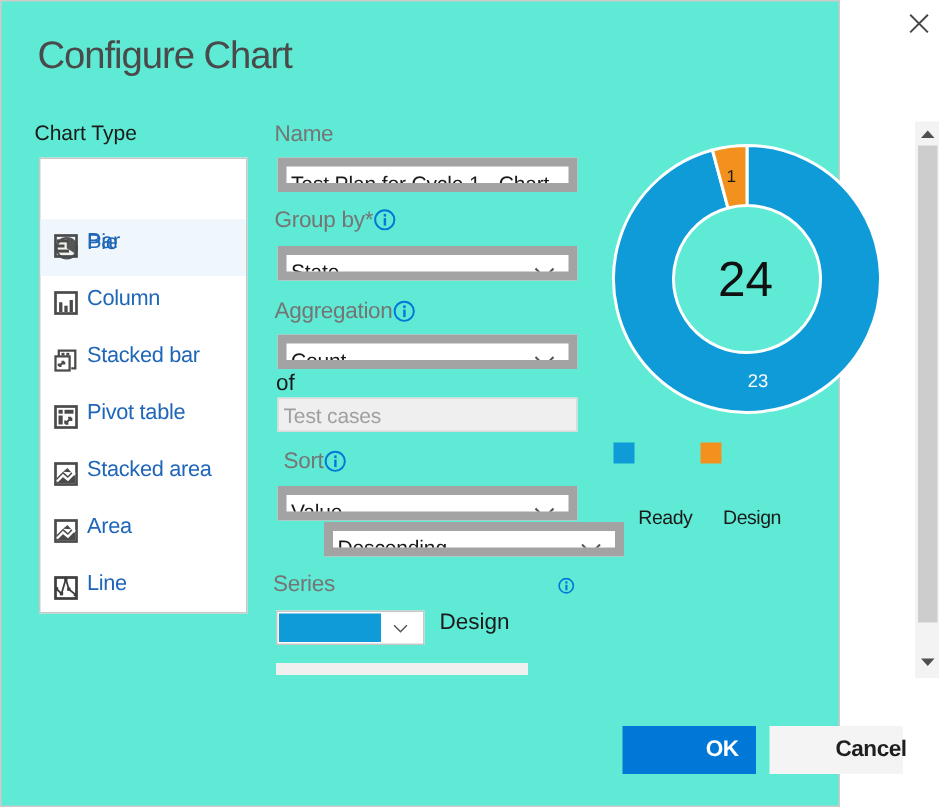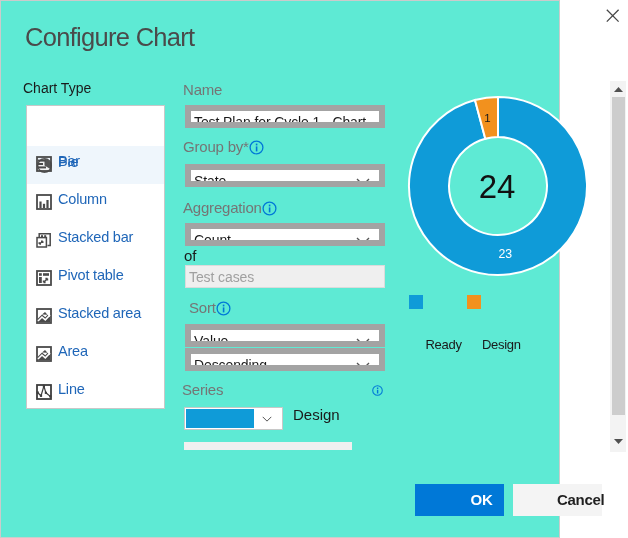--- a/index.html
+++ b/index.html
@@ -150,21 +150,21 @@
   <div class="abs flabel" style="left:188px; top:298px;">Sort<svg width="15" height="15" viewBox="0 0 15 15" style="vertical-align:-3px;">
         <circle cx="7.5" cy="7.5" r="6.4" fill="none" stroke="#0078d7" stroke-width="1.3"></circle>
         <rect x="6.8" y="3.6" width="1.6" height="1.8" fill="#0078d7"></rect>
         <rect x="6.8" y="6.4" width="1.6" height="5" fill="#0078d7"></rect>
       </svg></div>
   <div class="select" style="top:323px;">Value
     <svg class="chev" width="14" height="8" viewBox="0 0 14 8">
         <path d="M1 1 L7 7 L13 1" stroke="#555" stroke-width="1.4" fill="none"></path>
       </svg>
   </div>
-  <div class="select" style="top:347px;">Descending
+  <div class="select" style="top:347px;margin-left:31px;">Descending
     <svg class="chev" width="14" height="8" viewBox="0 0 14 8">
         <path d="M1 1 L7 7 L13 1" stroke="#555" stroke-width="1.4" fill="none"></path>
       </svg>
   </div>
 
   <div class="abs flabel" style="left:181px; top:380px;">Series</div>
   <svg class="abs" width="11" height="11" viewBox="0 0 15 15" style="left:371px; top:384px;">
       <circle cx="7.5" cy="7.5" r="6.5" fill="none" stroke="#0078d7" stroke-width="1.45"></circle>
       <rect x="6.7" y="3.4" width="1.9" height="2.1" fill="#0078d7"></rect>
       <rect x="6.7" y="6.6" width="1.9" height="5" fill="#0078d7"></rect>

